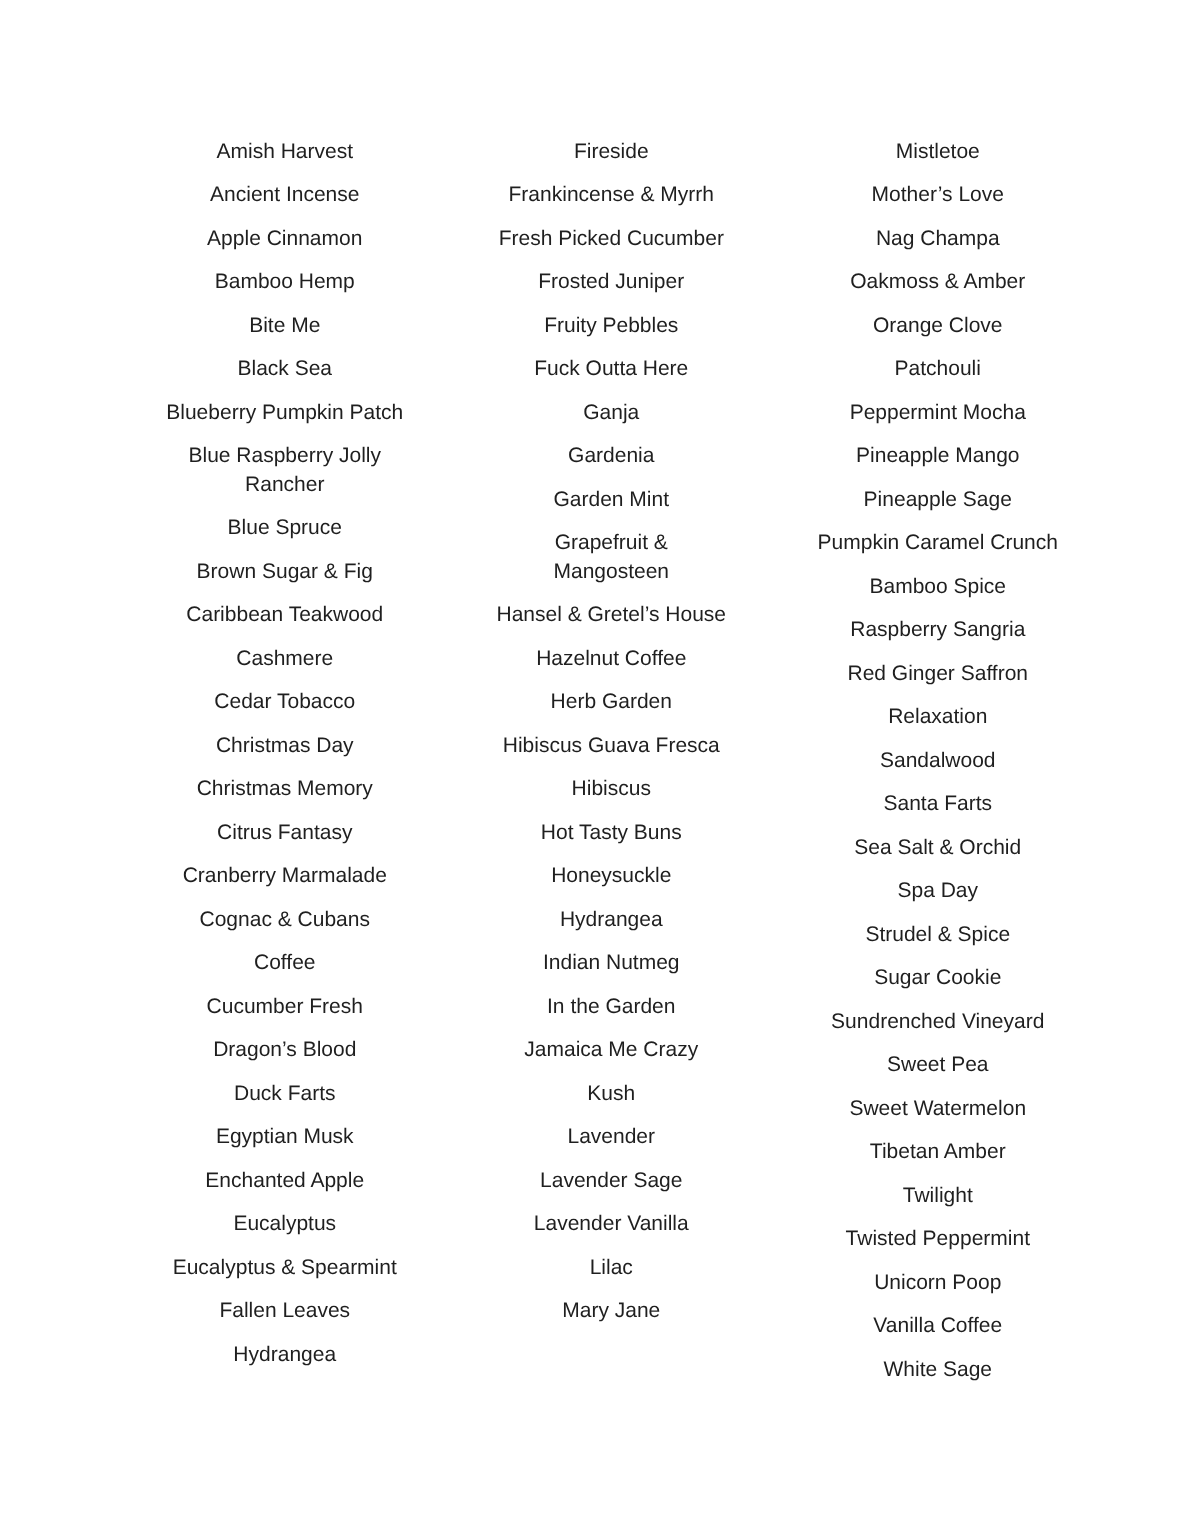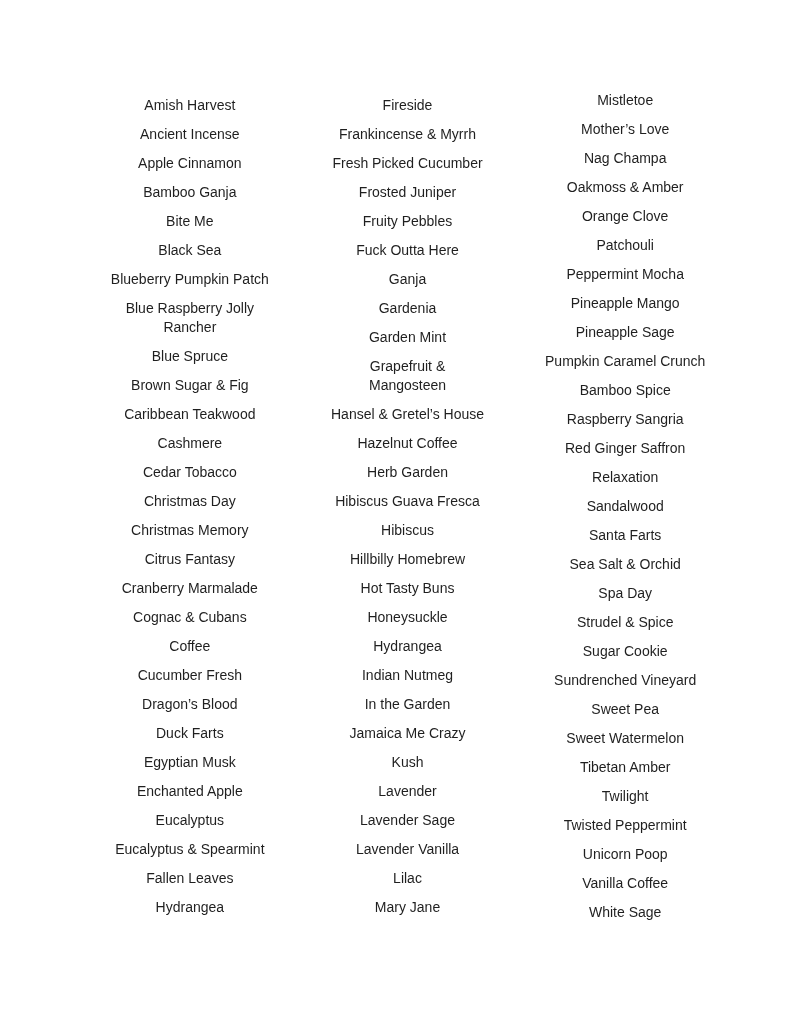--- a/index.html
+++ b/index.html
@@ -17,21 +17,20 @@
     font-family: "Liberation Sans", sans-serif;
     color: #1f1f1f;
   }
   .columns {
     position: absolute;
     left: 81px;
     top: 91px;
     width: 653px;
     display: flex;
     flex-direction: row;
-    align-items: center;
   }
   .column {
     flex: 1 1 0;
     min-width: 0;
   }
   .scent-item {
     font-size: 14px;
     line-height: 19px;
     margin-bottom: 10px;
     text-align: center;
@@ -41,21 +40,21 @@
 </style>
 </head>
 <body>
 
 <div class="page">
   <div class="columns">
     <div class="column">
         <div class="scent-item">Amish Harvest</div>
         <div class="scent-item">Ancient Incense</div>
         <div class="scent-item">Apple Cinnamon</div>
-        <div class="scent-item">Bamboo Ganja</div>
+        <div class="scent-item">Bamboo Hemp</div>
         <div class="scent-item">Bite Me</div>
         <div class="scent-item">Black Sea</div>
         <div class="scent-item">Blueberry Pumpkin Patch</div>
         <div class="scent-item">Blue Raspberry Jolly
 Rancher</div>
         <div class="scent-item">Blue Spruce</div>
         <div class="scent-item">Brown Sugar &amp; Fig</div>
         <div class="scent-item">Caribbean Teakwood</div>
         <div class="scent-item">Cashmere</div>
         <div class="scent-item">Cedar Tobacco</div>
@@ -85,21 +84,20 @@
         <div class="scent-item">Ganja</div>
         <div class="scent-item">Gardenia</div>
         <div class="scent-item">Garden Mint</div>
         <div class="scent-item">Grapefruit &amp;
 Mangosteen</div>
         <div class="scent-item">Hansel &amp; Gretel’s House</div>
         <div class="scent-item">Hazelnut Coffee</div>
         <div class="scent-item">Herb Garden</div>
         <div class="scent-item">Hibiscus Guava Fresca</div>
         <div class="scent-item">Hibiscus</div>
-        <div class="scent-item">Hillbilly Homebrew</div>
         <div class="scent-item">Hot Tasty Buns</div>
         <div class="scent-item">Honeysuckle</div>
         <div class="scent-item">Hydrangea</div>
         <div class="scent-item">Indian Nutmeg</div>
         <div class="scent-item">In the Garden</div>
         <div class="scent-item">Jamaica Me Crazy</div>
         <div class="scent-item">Kush</div>
         <div class="scent-item">Lavender</div>
         <div class="scent-item">Lavender Sage</div>
         <div class="scent-item">Lavender Vanilla</div>

